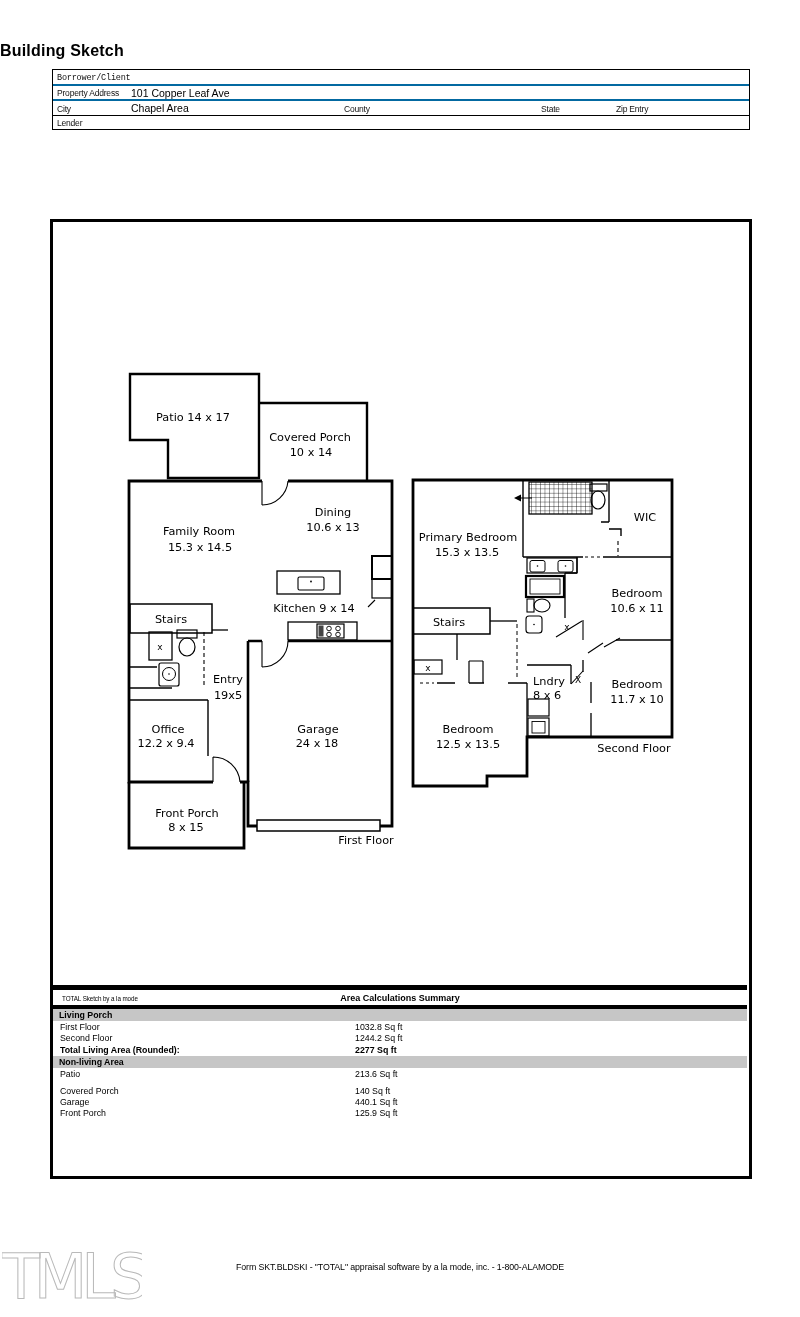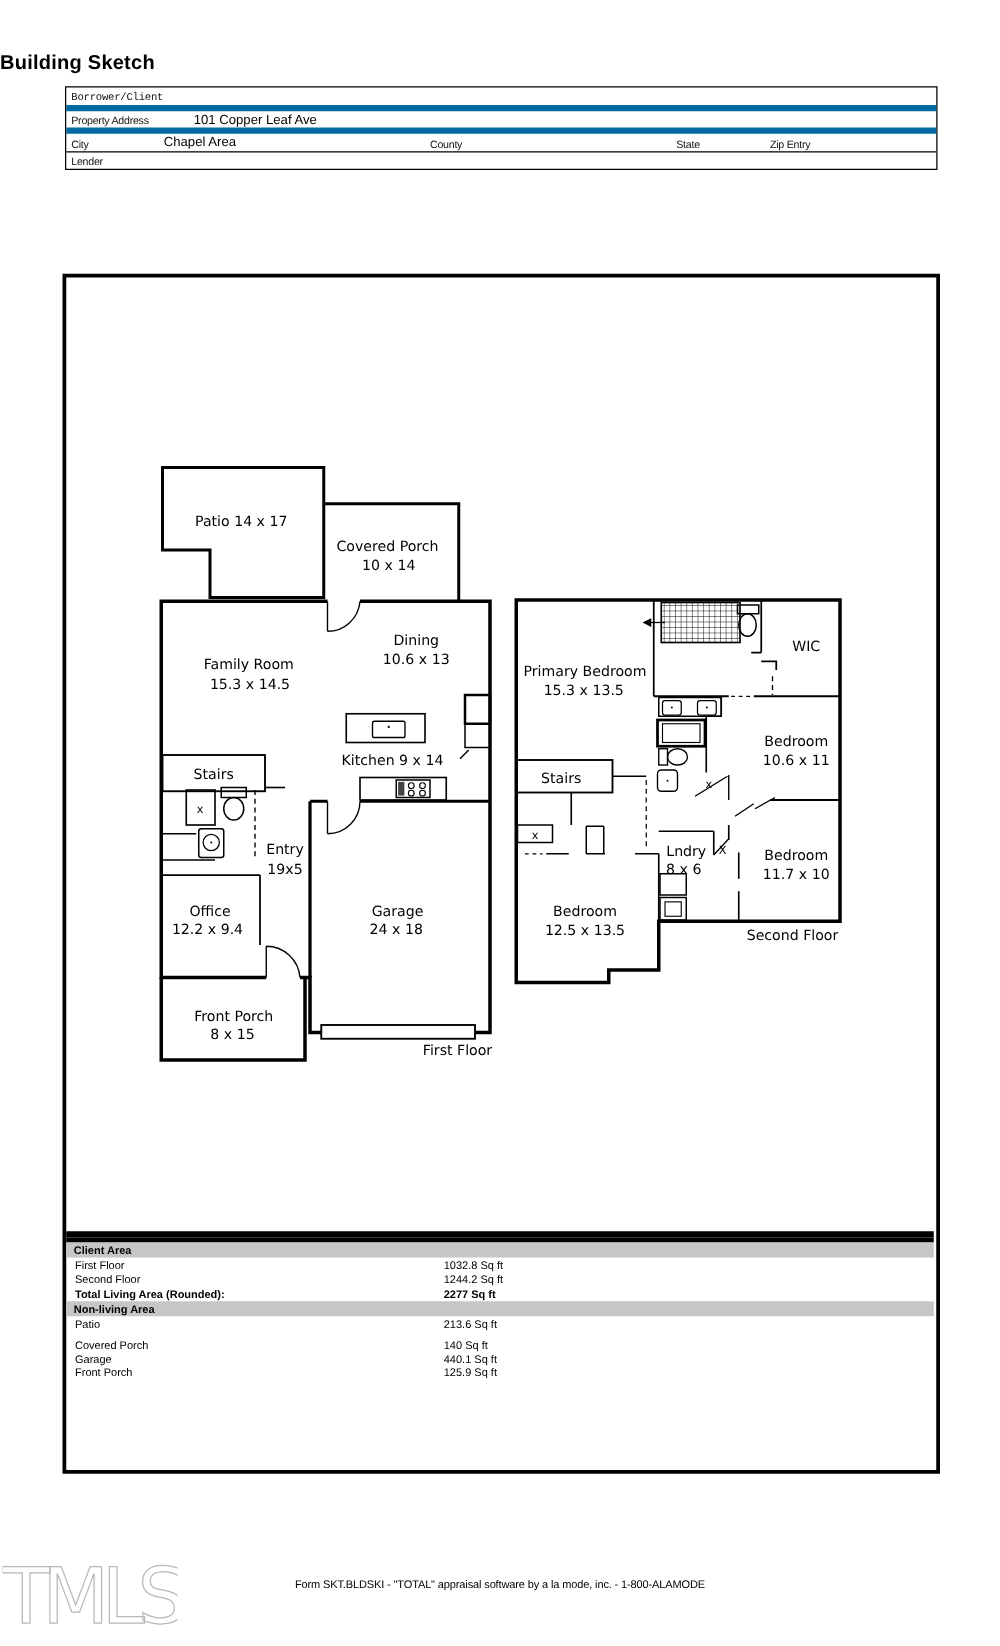--- a/index.html
+++ b/index.html
@@ -2,21 +2,21 @@
 <html><head>
 <meta charset="utf-8">
 <style>
   html,body{margin:0;padding:0;background:#ffffff;}
   body{width:800px;height:1317px;position:relative;font-family:"Liberation Sans",sans-serif;color:#000;}
   .abs{position:absolute;}
   
   #pageTitle{left:0;top:42;width:800px;top:42px;font-size:16px;font-weight:bold;letter-spacing:.2px;}
   
   #headerTable{left:52px;top:69px;width:696px;border:1.6px solid #000;font-size:0;}
-  .hrow{position:relative;border-top:5px solid #0369a1;height:13.5px;font-size:8.5px;}
+  .hrow{position:relative;border-top:2px solid #0369a1;height:13.5px;font-size:8.5px;}
   .hrow:first-child{border-top:none;font-family:Liberation Mono, monospace;}
   .hrow.dbl{border-top:1.8px solid #000;}
   .flabel{position:absolute;top:2.5px;left:4px;font-size:8.5px;color:#111;font-stretch:condensed;letter-spacing:-0.2px;}
   .fvalue{position:absolute;top:1px;font-size:10.5px;color:#000;}
   
   #sketchBox{left:50px;top:219px;width:696px;height:954px;border:3px solid #000;}
   
   #summary{left:53px;top:985px;width:694px;font-size:9px;}
   .sepbar{height:4.5px;background:#000;margin:0;}
   .sumhead{position:relative;height:15px;}
@@ -41,21 +41,21 @@
 <body>
 
 <div class="abs" id="pageTitle">Building Sketch</div>
 
 <div class="abs" id="headerTable">
   <div class="hrow">
     <span class="flabel">Borrower/Client</span>
   </div>
   <div class="hrow">
     <span class="flabel">Property Address</span>
-    <span class="fvalue" style="left:78px;margin-left:24px;">101 Copper Leaf Ave</span>
+    <span class="fvalue" style="left:78px;">101 Copper Leaf Ave</span>
   </div>
   <div class="hrow">
     <span class="flabel">City</span>
     <span class="fvalue" style="left:78px;">Chapel Area</span>
     <span class="flabel" style="left:291px;">County</span>
     <span class="flabel" style="left:488px;">State</span>
     <span class="flabel" style="left:563px;">Zip Entry</span>
   </div>
   <div class="hrow dbl">
     <span class="flabel">Lender</span>
@@ -220,22 +220,26 @@
     <text class="rm" x="468" y="748">12.5 x 13.5</text>
     <text class="rm" x="634" y="752">Second Floor</text>
     <text class="xs" x="428" y="671">x</text>
     <text class="xs" x="567" y="630">x</text>
     <text class="xs" x="578" y="683">X</text>
   </g>
 </svg>
 
 <div class="abs" id="summary">
   <div class="sepbar"></div>
+  <div class="sumhead">
+    <span class="brand">TOTAL Sketch by a la mode</span>
+    <span class="sumtitle">Area Calculations Summary</span>
+  </div>
   <div class="sepbar"></div>
-  <div class="band">Client Area</div>
+  <div class="band">Living Porch</div>
   <div class="srow">
     <span class="lab">First Floor</span>
     <span class="val">1032.8 Sq ft</span>
   </div>
   <div class="srow">
     <span class="lab">Second Floor</span>
     <span class="val">1244.2 Sq ft</span>
   </div>
   <div class="srow bold">
     <span class="lab">Total Living Area (Rounded):</span>

